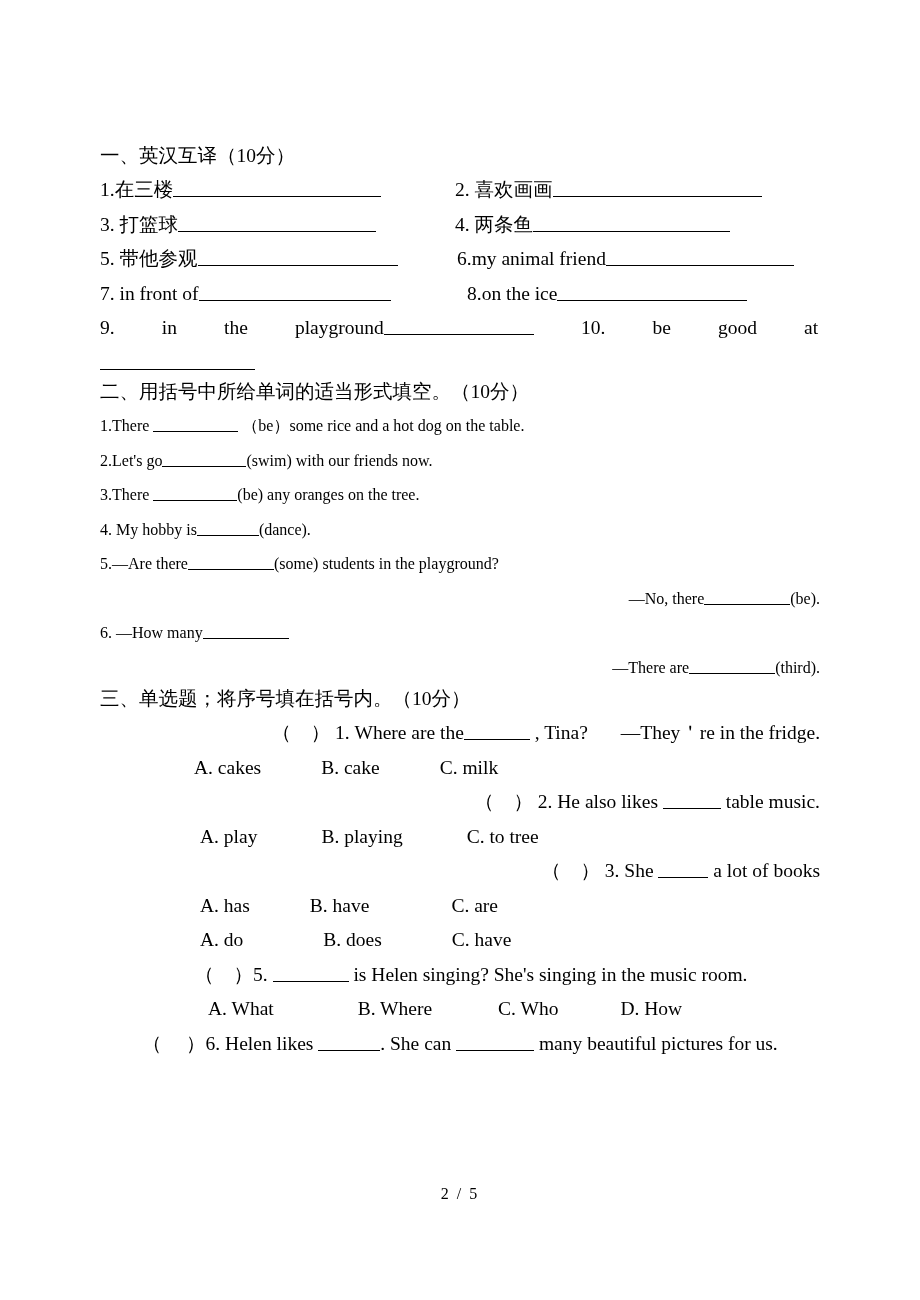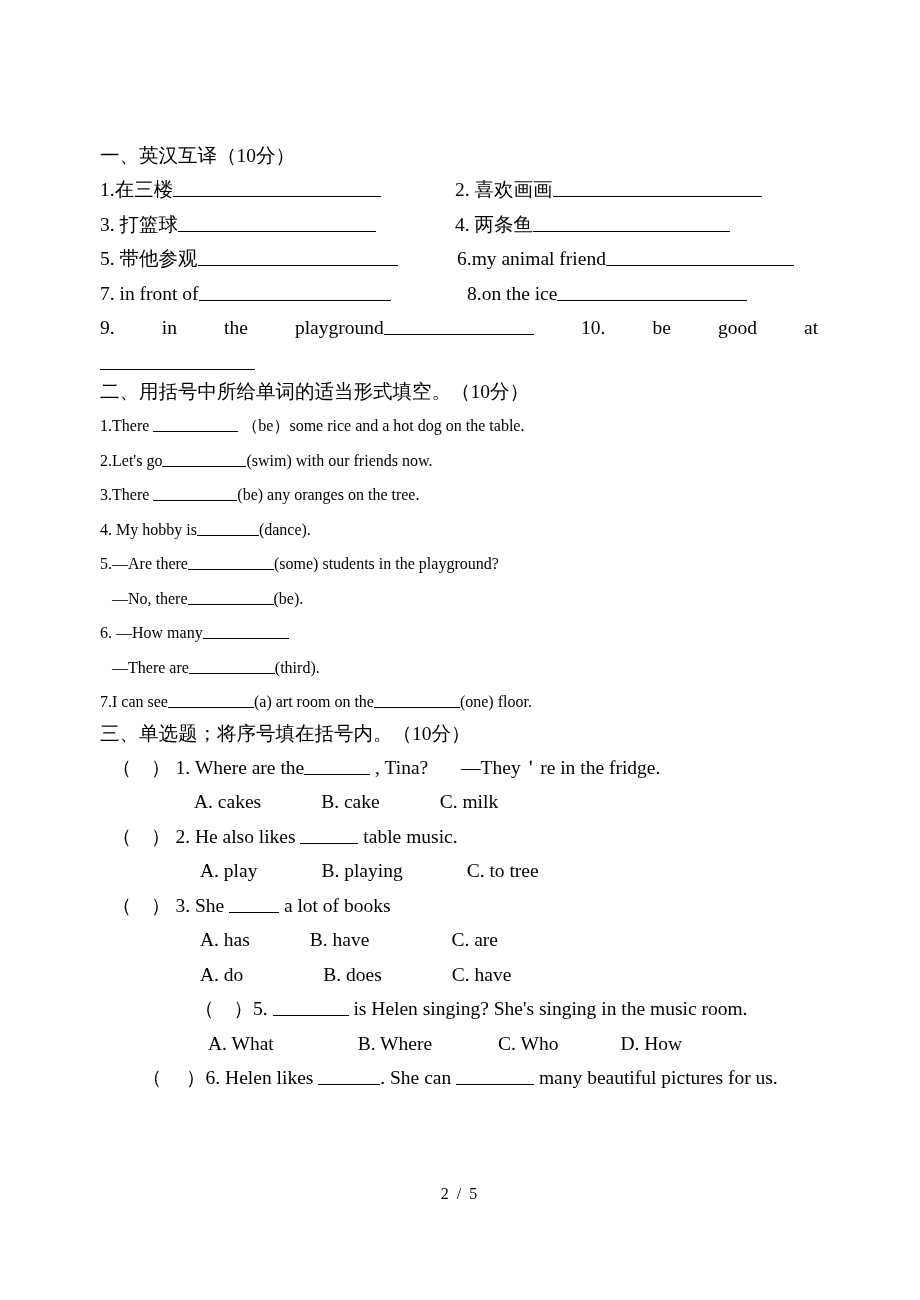--- a/index.html
+++ b/index.html
@@ -88,21 +88,21 @@
     white-space: nowrap;
   }
   .mc-q.wrap { white-space: normal; }
   .mc-opts {
     font-size: 19.5px;
     line-height: 34.5px;
     white-space: pre;
   }
   .paren { letter-spacing: 0; }
 
-  .ind-1 { padding-left: 12px; }
+  .ind-1 { padding-left: 12px; text-align: right; }
   .ind-2 { padding-left: 22px; text-align: center; }
   .ind-opt { padding-left: 94px; }
   .ind-opt2 { padding-left: 100px; }
   .ind-opt3 { padding-left: 108px; }
 
   
   .footer {
     position: absolute;
     left: 0;
     top: 1185px;
@@ -183,23 +183,20 @@
   </div>
 
   <div class="line">
     <span>6. —How many</span><span class="blank" style="width:86px"></span>
   </div>
 
   <div class="line ind-1">
     <span>—There are</span><span class="blank" style="width:86px"></span><span>(third).</span>
   </div>
 
-  <div class="line">
-    <span>7.I can see</span><span class="blank" style="width:86px"></span><span>(a) art room on the</span><span class="blank" style="width:86px"></span><span>(one) floor.</span>
-  </div>
 
   <div class="sec-head" style="margin-top:-2px">三、单选题；将序号填在括号内。（10分）</div>
 
   <div class="mc-q ind-1">
     <span class="paren">（&nbsp;&nbsp;&nbsp;&nbsp;）</span>
     <span>1.</span>
     <span>Where are the</span><span class="blank" style="width:66px"></span>
     <span>, Tina?</span>
     <span class="sp" style="width:28px"></span><span>—They＇re in the fridge.</span>
   </div>

